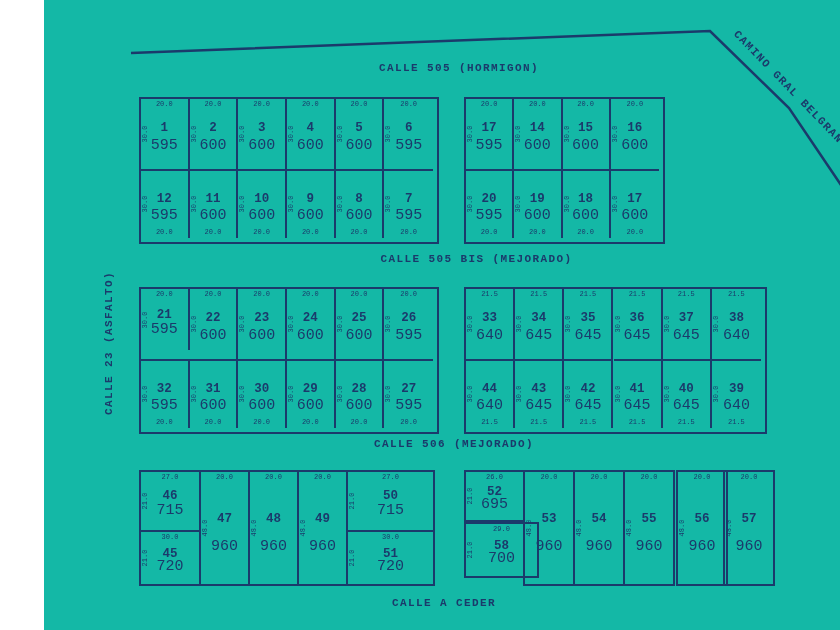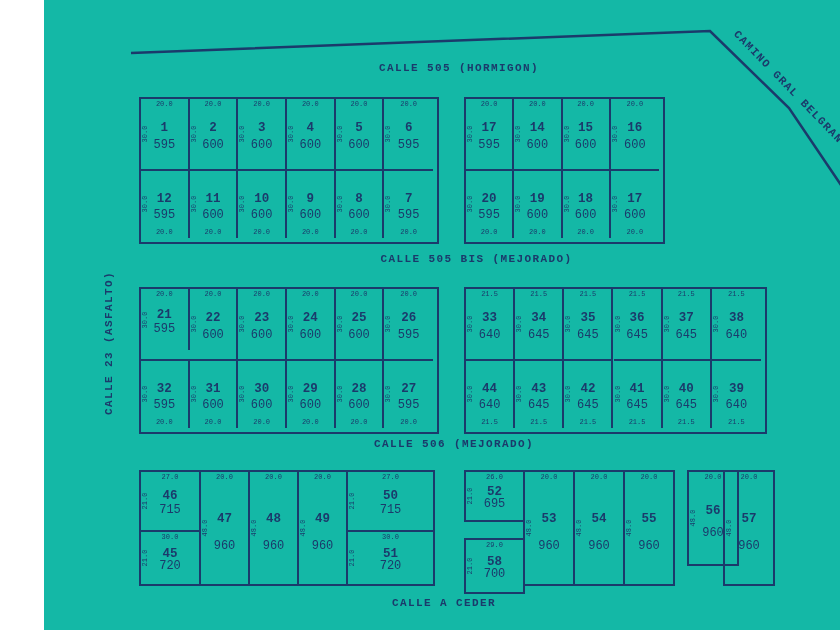--- a/index.html
+++ b/index.html
@@ -19,21 +19,21 @@
   .lot{position:absolute;box-sizing:border-box;}
   .outlined{border:2px solid #1b3a6b;}
   .dim-h{position:absolute;left:0;right:0;text-align:center;font-size:7px;line-height:1;color:#1b3a6b;}
   .dim-top{top:2px;}
   .dim-bottom{bottom:2px;}
   .dim-v{position:absolute;left:1px;top:50%;writing-mode:vertical-rl;
          transform:translateY(-50%) rotate(180deg);font-size:7px;line-height:1;color:#1b3a6b;}
   .num{position:absolute;left:50%;top:42%;transform:translate(-50%,-50%);
        font-weight:bold;font-size:12.5px;color:#1b3a6b;}
   .area{position:absolute;left:50%;top:66%;transform:translate(-50%,-50%);
-        font-size:12px;color:#1b3a6b;}
+        font-size:15px;color:#1b3a6b;}
 </style>
 </head>
 <body>
 
 <div id="stage">
   <svg id="map-lines" viewBox="0 0 840 630">
     <polyline fill="none" stroke="#1b3a6b" stroke-width="2.5" points="87,53 666,31 745,108 797,185"></polyline>
   </svg>
 
   <div class="road-label" id="road-top">CALLE 505 (HORMIGON)</div>
@@ -360,21 +360,21 @@
           <span class="area">720</span>
         </div>
       </div>
       <div class="block" style="left: 420px; top: 470px; width: 311px; height: 116px;">
         <div class="lot outlined" style="left: 0px; top: 0px; width: 61px; height: 52px;">
           <span class="dim-h dim-top">26.0</span>
           <span class="dim-v">21.0</span>
           <span class="num">52</span>
           <span class="area">695</span>
         </div>
-        <div class="lot outlined" style="left: 0px; top: 68px; width: 61px; height: 56px;">
+        <div class="lot outlined" style="left: 0px; top: 52px; width: 75px; height: 56px;">
           <span class="dim-h dim-top">29.0</span>
           <span class="dim-v">21.0</span>
           <span class="num">58</span>
           <span class="area">700</span>
         </div>
         <div class="lot outlined" style="left: 59px; top: 0px; width: 52px; height: 116px;">
           <span class="dim-h dim-top">20.0</span>
           <span class="dim-v">48.0</span>
           <span class="num">53</span>
           <span class="area">960</span>
@@ -384,21 +384,21 @@
           <span class="dim-v">48.0</span>
           <span class="num">54</span>
           <span class="area">960</span>
         </div>
         <div class="lot outlined" style="left: 159px; top: 0px; width: 52px; height: 116px;">
           <span class="dim-h dim-top">20.0</span>
           <span class="dim-v">48.0</span>
           <span class="num">55</span>
           <span class="area">960</span>
         </div>
-        <div class="lot outlined" style="left: 223px; top: 0px; width: 52px; height: 96px; padding-left: 28px;">
+        <div class="lot outlined" style="left: 212px; top: 0px; width: 52px; height: 116px; padding-left: 28px;">
           <span class="dim-h dim-top">20.0</span>
           <span class="dim-v">48.0</span>
           <span class="num">56</span>
           <span class="area">960</span>
         </div>
         <div class="lot outlined" style="left: 259px; top: 0px; width: 52px; height: 116px;">
           <span class="dim-h dim-top">20.0</span>
           <span class="dim-v">48.0</span>
           <span class="num">57</span>
           <span class="area">960</span>

